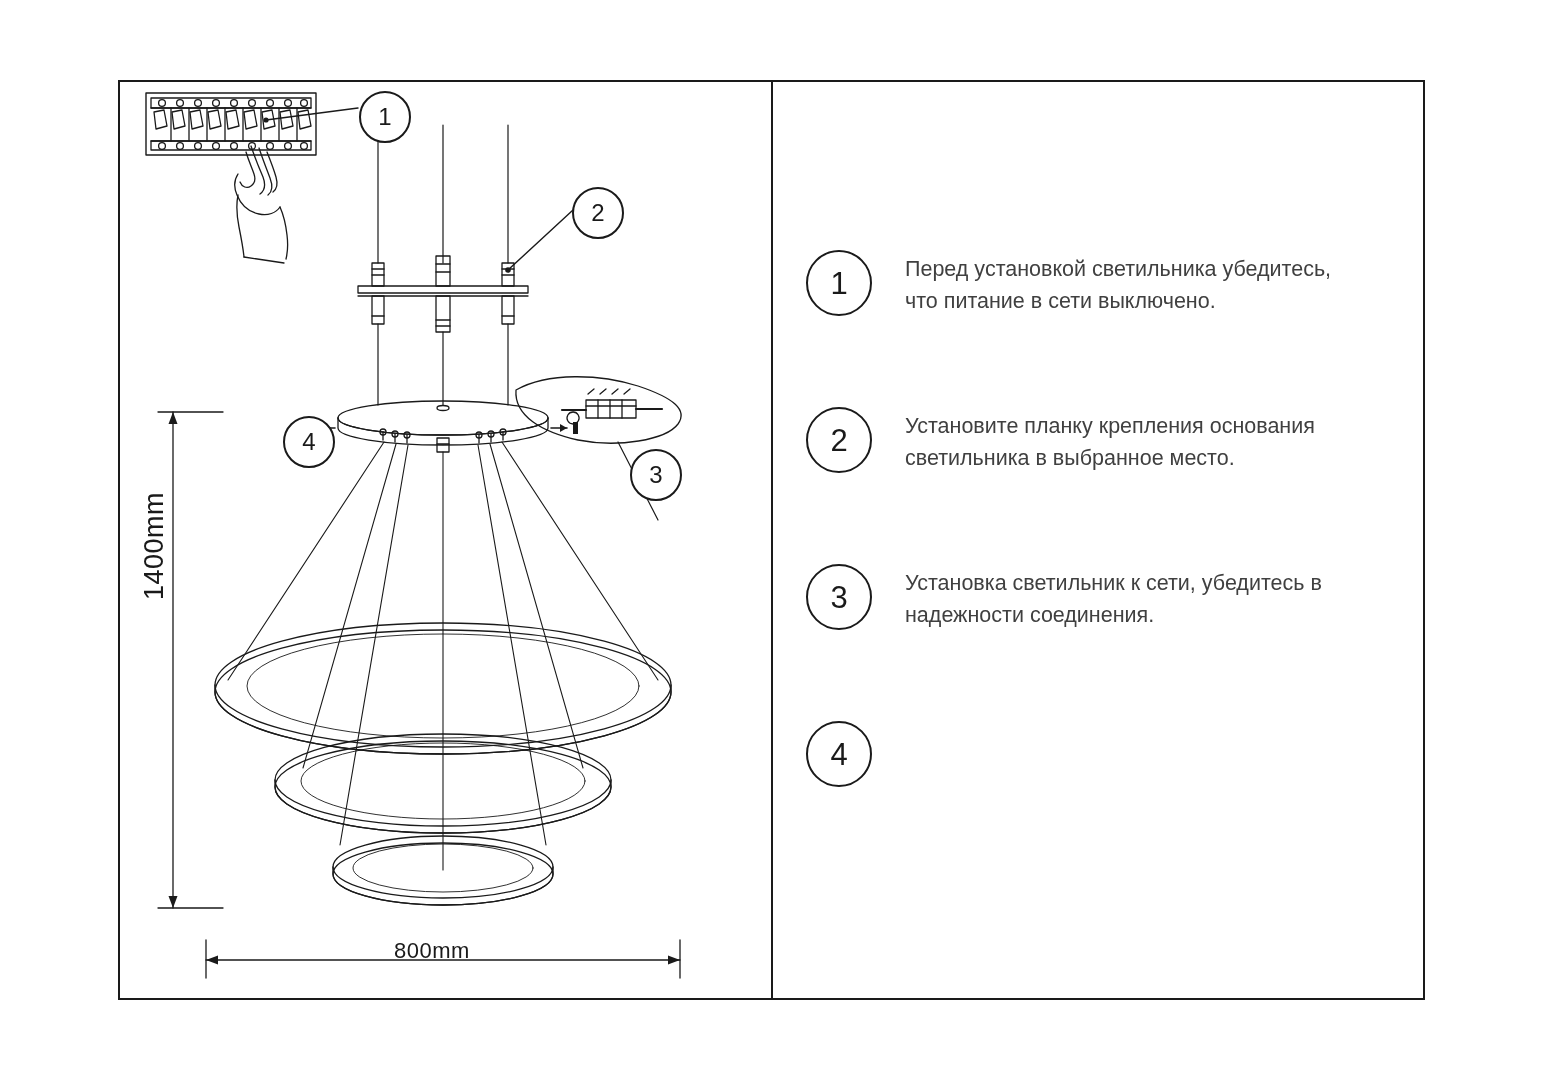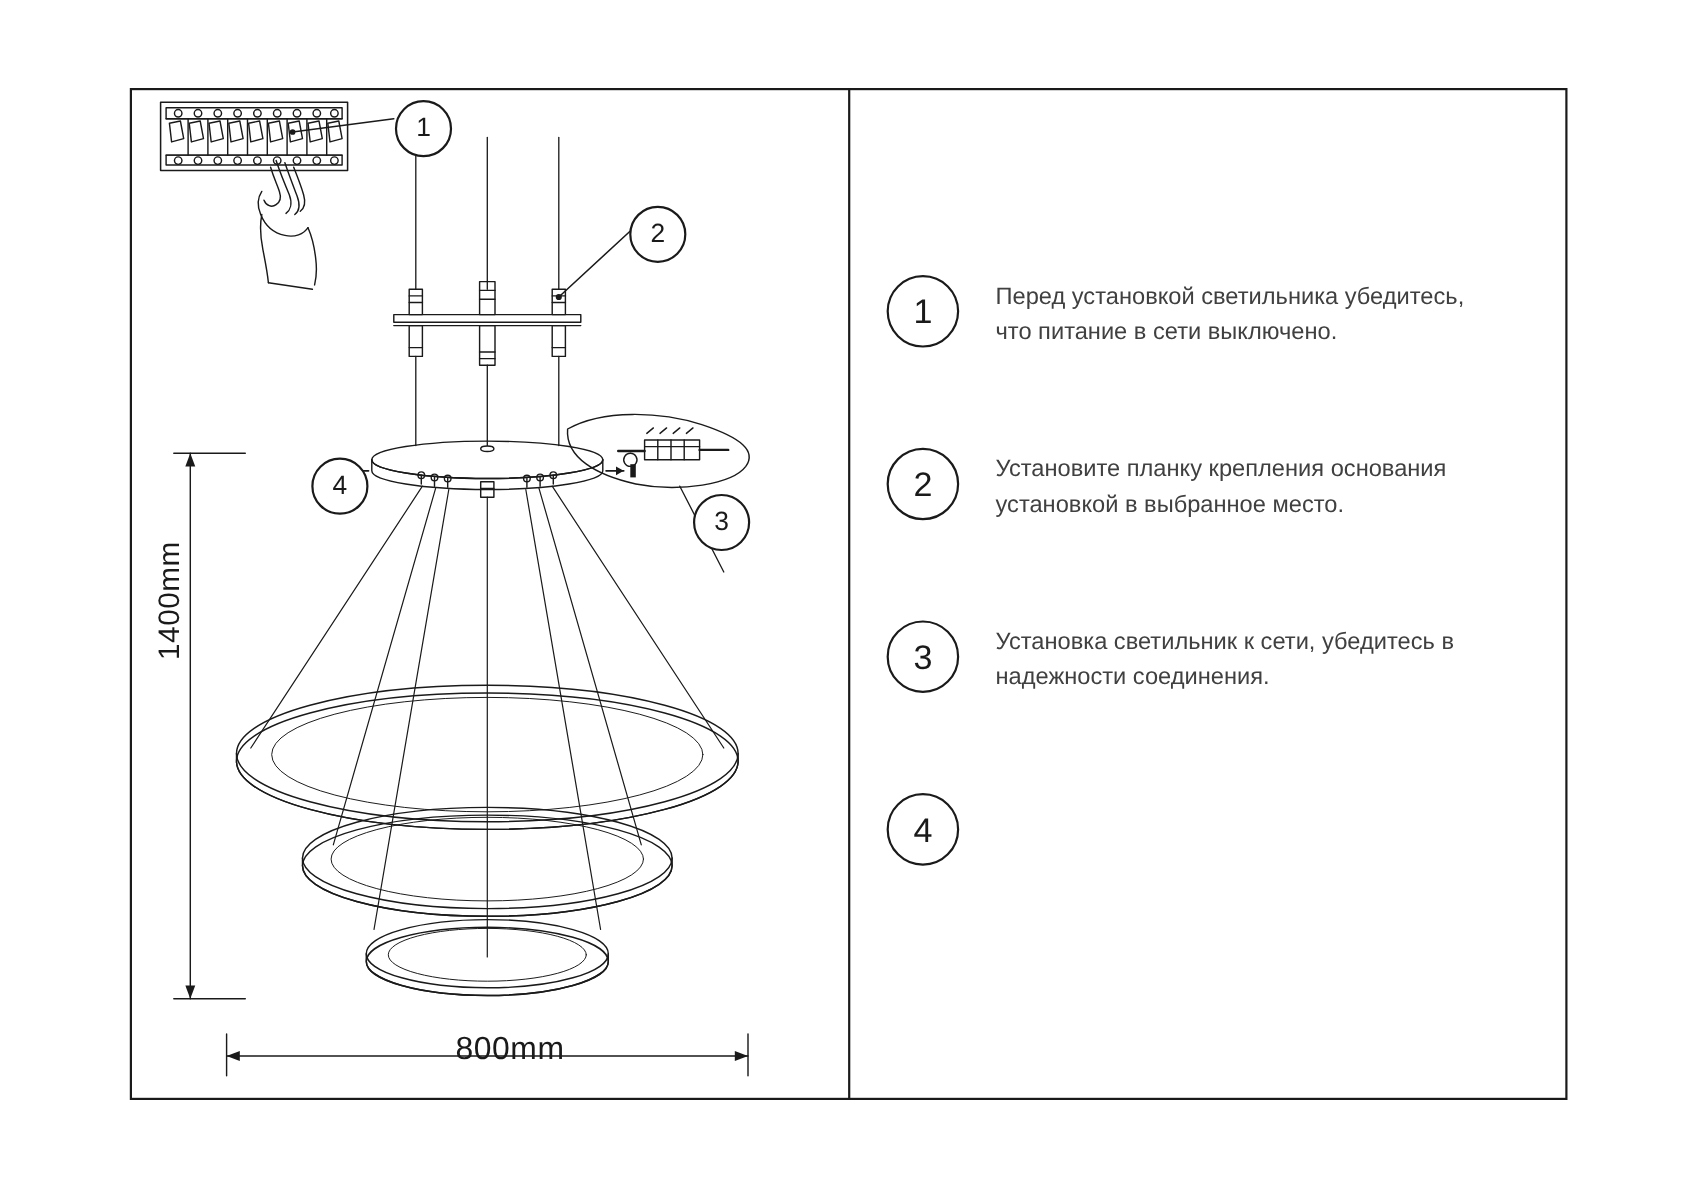--- a/index.html
+++ b/index.html
@@ -86,23 +86,23 @@
     left: 139px;
     top: 600px;
     font-size: 27px;
     letter-spacing: 0.5px;
     transform: rotate(-90deg);
     transform-origin: left top;
     white-space: nowrap;
   }
   .dimlabel-h {
     position: absolute;
-    left: 414px;
+    left: 394px;
     top: 938px;
-    font-size: 29px;
+    font-size: 22px;
     letter-spacing: 0.5px;
     white-space: nowrap;
   }
   .callout {
     position: absolute;
     width: 48px;
     height: 48px;
     border: 2.2px solid #1a1a1a;
     border-radius: 50%;
     background: #ffffff;
@@ -326,21 +326,21 @@
 
     <div class="step">
       <div class="badge">1</div>
       <div class="step-text">Перед установкой светильника убедитесь,
 что питание в сети выключено.</div>
     </div>
 
     <div class="step">
       <div class="badge">2</div>
       <div class="step-text">Установите планку крепления основания
-установкой в выбранное место.</div>
+светильника в выбранное место.</div>
     </div>
 
     <div class="step">
       <div class="badge">3</div>
       <div class="step-text">Установка светильник к сети, убедитесь в
 надежности соединения.</div>
     </div>
 
     <div class="step">
       <div class="badge">4</div>

